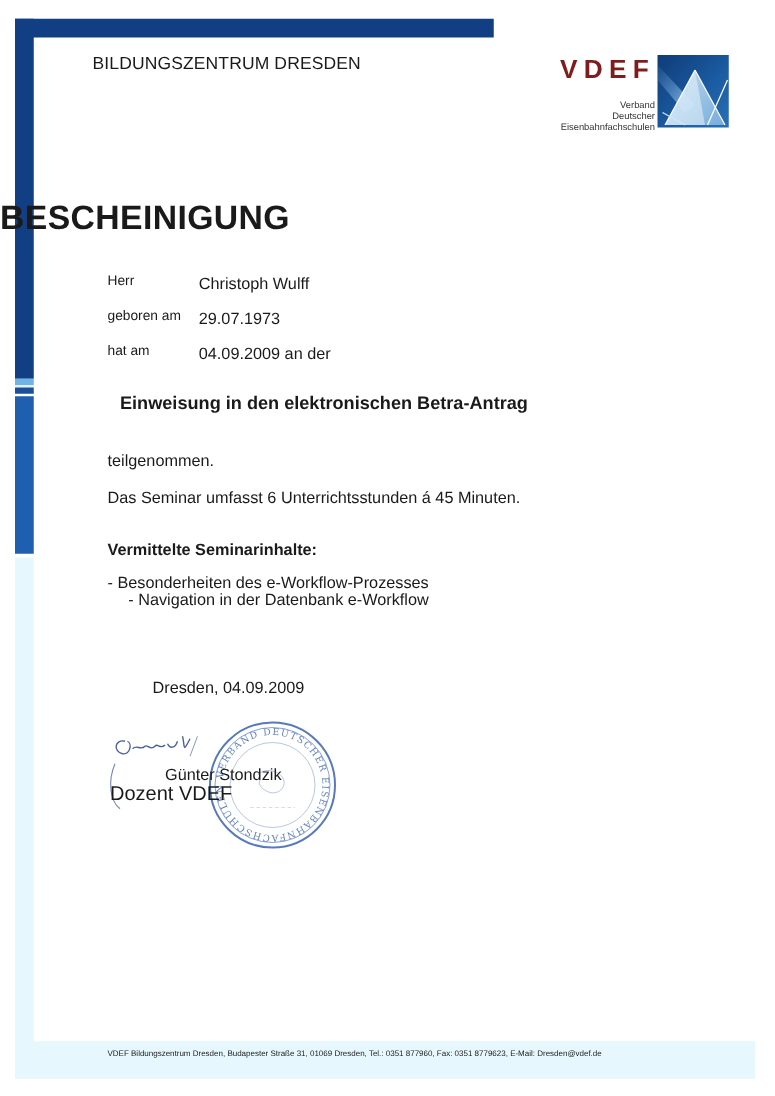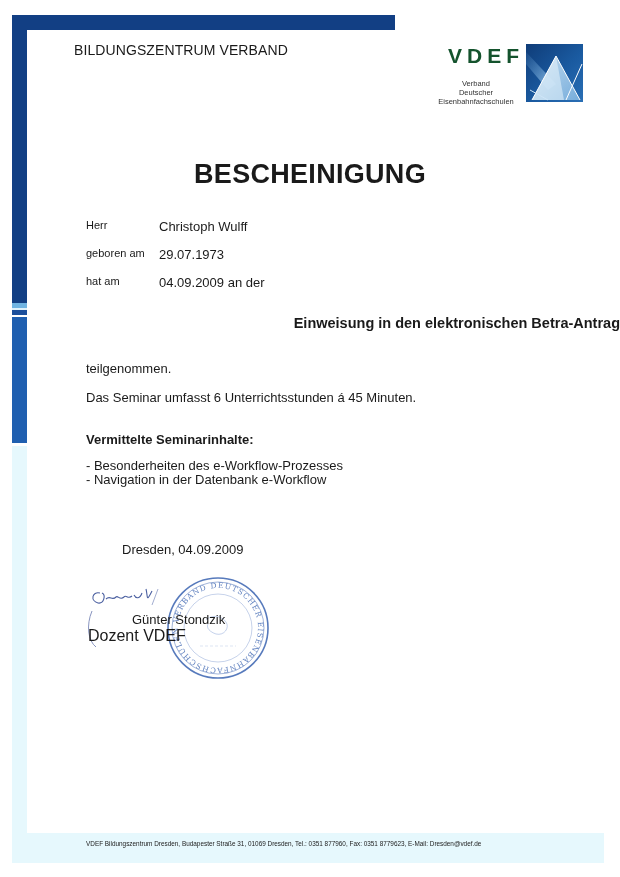--- a/index.html
+++ b/index.html
@@ -11,51 +11,51 @@
   #left-bar-dark { left:12px; top:15px; width:15px; height:288px; background:#123f84; }
   #left-bar-stripe1 { left:12px; top:303px; width:15px; height:5px; background:#6fb4e2; }
   #left-bar-gap { left:12px; top:308px; width:15px; height:2px; background:#dff2fb; }
   #left-bar-stripe2 { left:12px; top:310px; width:15px; height:5px; background:#1b4f9c; }
   #left-bar-mid { left:12px; top:317px; width:15px; height:126px; background:#1f5fb0; }
   #left-bar-pale { left:12px; top:446px; width:15px; height:416px; background:#e6f8fd; }
   #footer-band { left:12px; top:833px; width:592px; height:30px; background:#e6f8fd; }
 
   #org-name { left:74px; top:42px; font-size:14px; letter-spacing:0.1px; }
   
-  #logo-word { left:448px; top:44px; font-size:21px; font-weight:bold; letter-spacing:5px; color:#14532d; }
-  #logo-sub { left:428px; top:79px; width:96px; text-align:center; font-size:7.5px; line-height:9px; color:#333; }
+  #logo-word { left:448px; top:44px; font-size:21px; font-weight:bold; letter-spacing:5px; color:#7f1d1d; }
+  #logo-sub { left:428px; top:79px; width:96px; text-align:right; font-size:7.5px; line-height:9px; color:#333; }
   #logo-box { left:526px; top:44px; width:57px; height:58px; background:linear-gradient(135deg,#0f3c78 0%,#1a5aa0 55%,#2a6fb5 100%); overflow:hidden; }
 
-  #title { left:0; width:620px; top:159px; text-align:center; font-size:27px; font-weight:bold; letter-spacing:0.3px; }
+  #title { left:0; width:620px; top:159px; text-align:left; font-size:27px; font-weight:bold; letter-spacing:0.3px; }
   .lbl { left:86px; font-size:11px; }
   .val { left:159px; font-size:13px; }
-  #course { left:0; width:620px; padding-left:96px; box-sizing:border-box; top:315px; text-align:right; font-size:14.5px; font-weight:bold; }
+  #course { left:0; width:620px; padding-left:96px; box-sizing:border-box; top:315px; text-align:left; font-size:14.5px; font-weight:bold; }
   .body-line { left:86px; font-size:13px; }
   #topics-heading { left:86px; top:432px; font-size:13px; font-weight:bold; }
-  #topics { left:86px; top:459px; font-size:13px; line-height:14px; margin:0; padding:0; list-style:none; }
+  #topics { left:86px; top:459px; font-size:13px; line-height:14px; margin:0; padding:0; list-style:none;text-align:right; }
   #place-date { left:86px; top:542px; font-size:13px;margin-left:36px; }
   #signer-name { left:88px; top:613px; font-size:13px; line-height:14px; background:transparent;margin-left:44px; }
   #signer-role { left:88px; top:627px; font-size:16px; }
   #signature { left:86px; top:585px; }
   #stamp { left:166px; top:576px; }
   #footer-text { left:86px; top:840px; font-size:6.4px; color:#222; white-space:nowrap; }
 </style>
 </head>
 <body>
 
 <div class="abs" id="top-bar"></div>
 <div class="abs" id="left-bar-dark"></div>
 <div class="abs" id="left-bar-stripe1"></div>
 <div class="abs" id="left-bar-gap"></div>
 <div class="abs" id="left-bar-stripe2"></div>
 <div class="abs" id="left-bar-mid"></div>
 <div class="abs" id="left-bar-pale"></div>
 <div class="abs" id="footer-band"></div>
 
-<div class="abs" id="org-name">BILDUNGSZENTRUM VERBAND</div>
+<div class="abs" id="org-name">BILDUNGSZENTRUM DRESDEN</div>
 
 <div class="abs" id="logo-word">VDEF</div>
 <div class="abs" id="logo-sub">
   <div>Verband</div>
   <div>Deutscher</div>
   <div>Eisenbahnfachschulen</div>
 </div>
 <div class="abs" id="logo-box">
   <svg width="57" height="58" viewBox="0 0 57 58">
     <defs>

